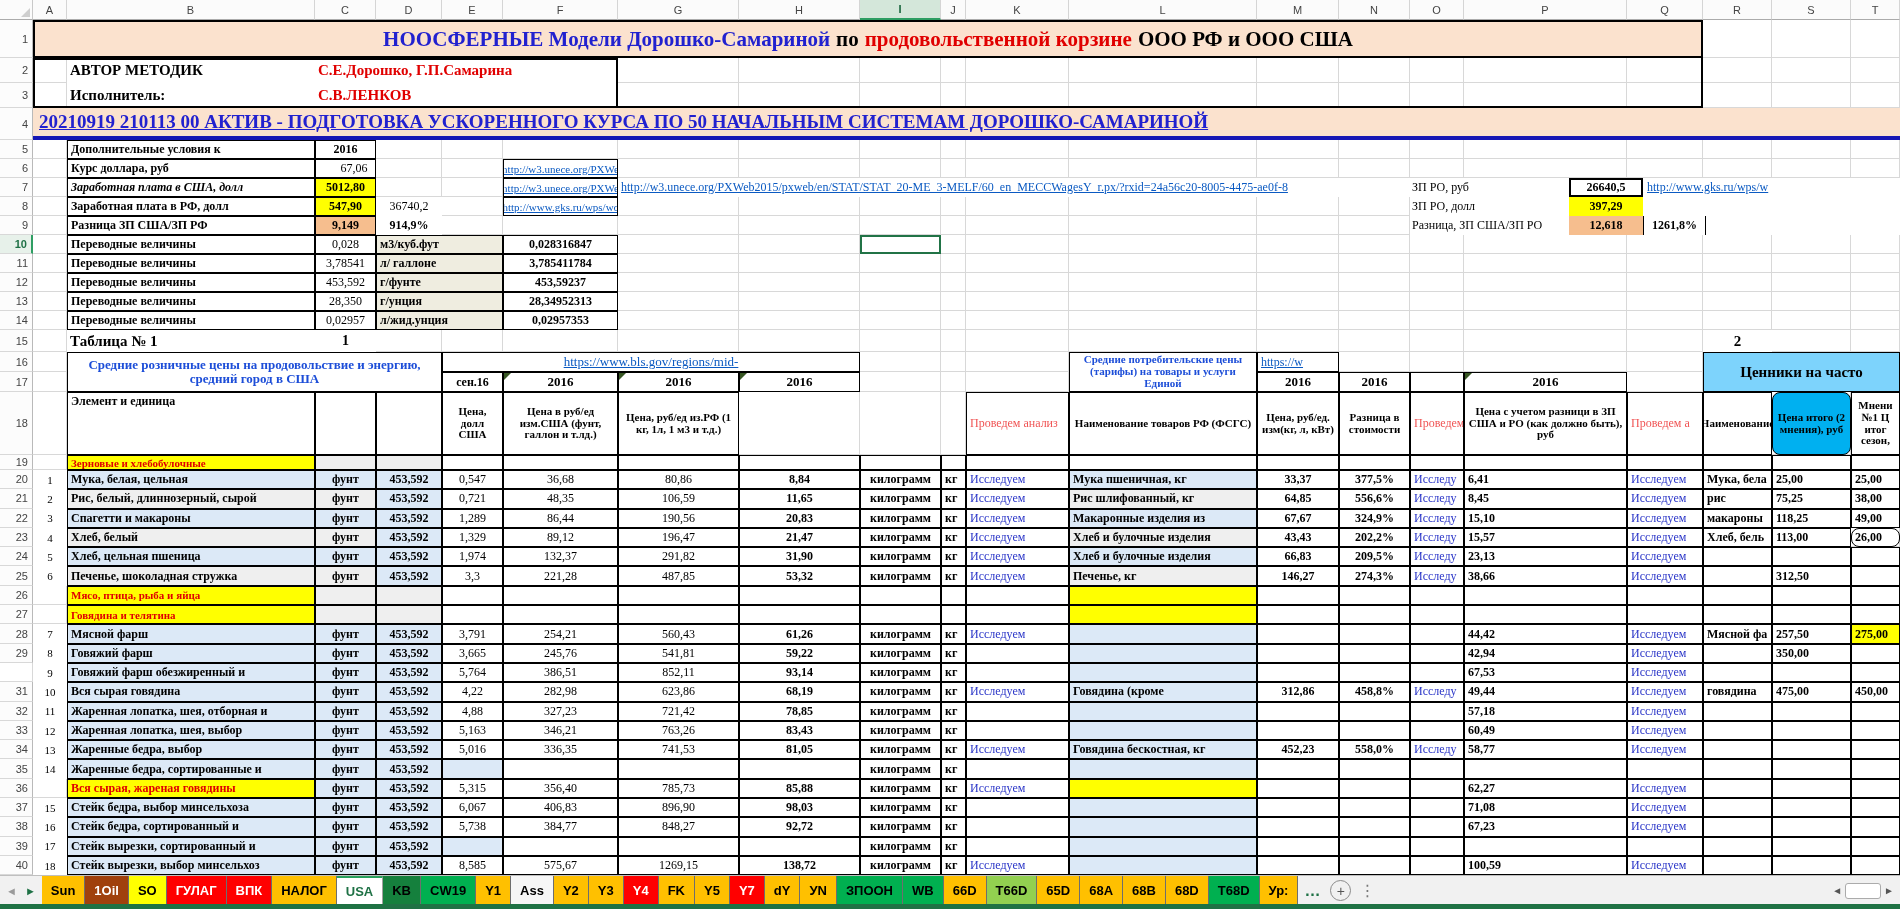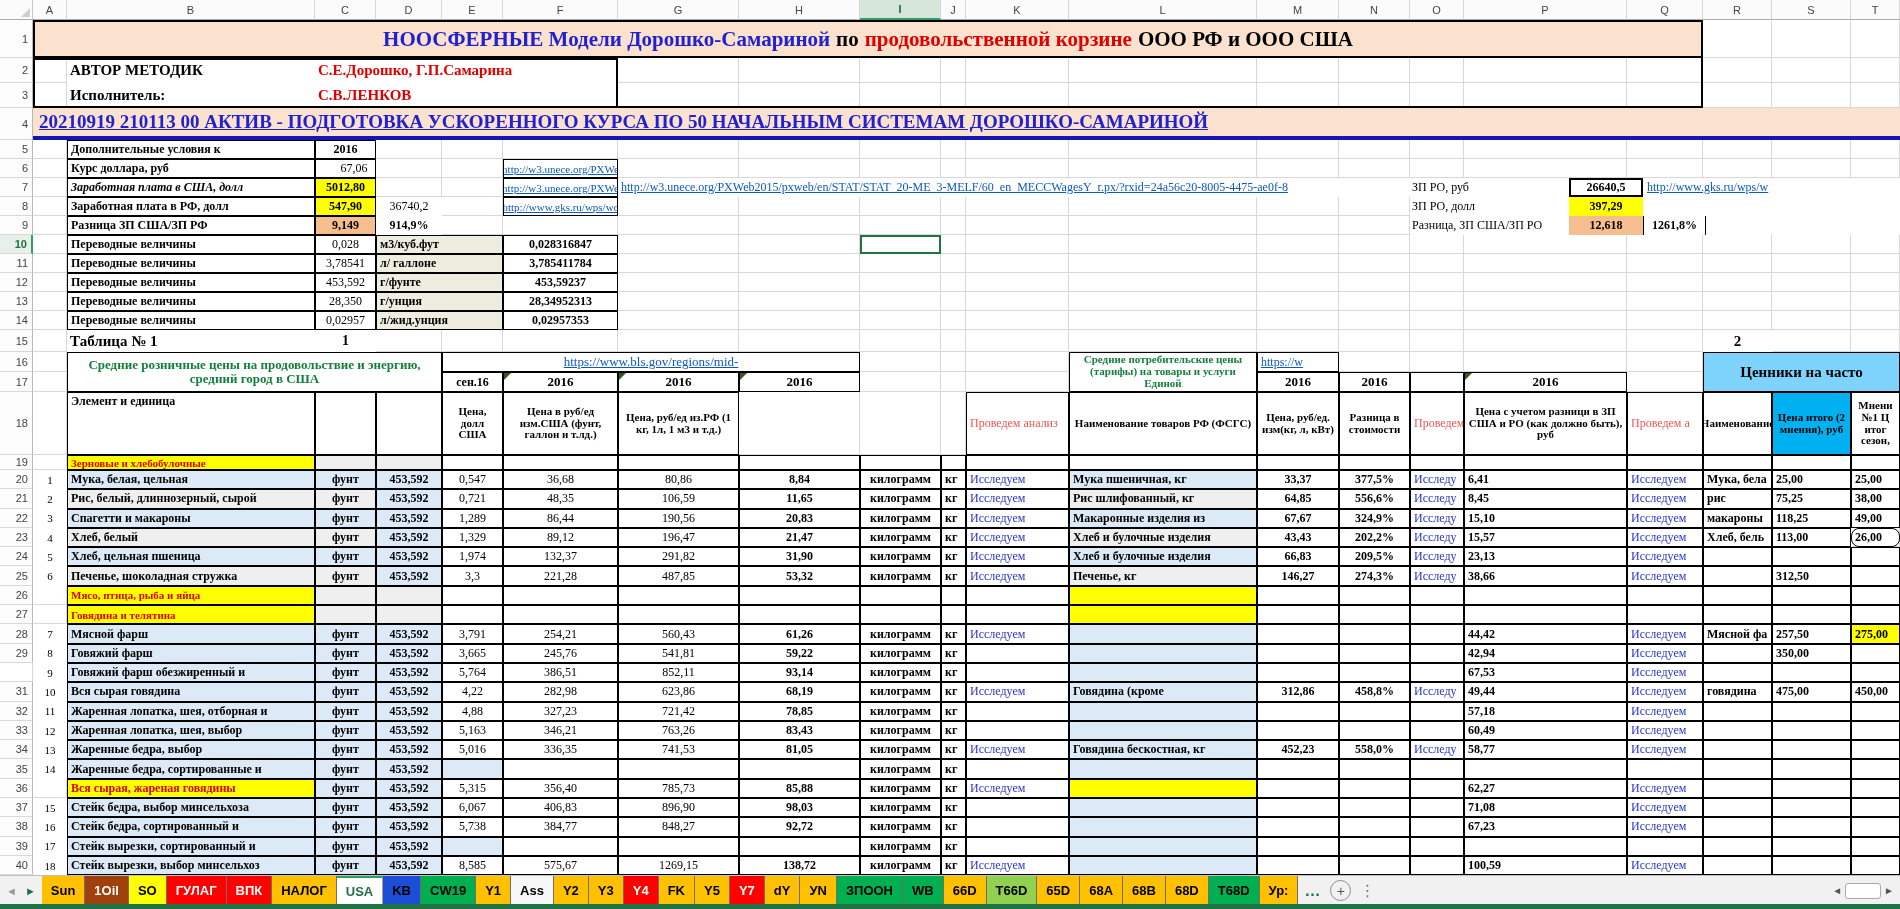--- a/index.html
+++ b/index.html
@@ -23,21 +23,21 @@
   .cell{position:relative;display:flex;align-items:center;overflow:hidden;white-space:nowrap;background:#fff;
         font:700 12px "Liberation Serif","DejaVu Serif",serif;color:#000;z-index:1;padding:0 3px;box-sizing:border-box;}
   .bd{border:1px solid #000;}
   .ctr{justify-content:center;text-align:center;}
   .top{align-items:flex-start;padding-top:1px;}
   .wrap{white-space:normal;line-height:1.08;}
   .reg{font-weight:400;}
   .f11{font-size:11px;} .f12{font-size:12px;} .f13{font-size:13px;} .f14{font-size:14px;} .f15{font-size:15px;} .f21{font-size:21px;}
   .bgY{background:#FFFF00;} .bgO{background:#F6BE8E;} .bgB{background:#DCE9F7;} .bgG{background:#EFEFEF;}
   .bgBe{background:#EFEDE0;} .bgCy{background:#00B0F0;} .bgGr{background:#7dd3fc;}
-  .tRed{color:#E00000;} .tDark{color:#15803d;} .tBlue{color:#2B36C8;} .tNote{color:#F05454;font-weight:400;}
+  .tRed{color:#E00000;} .tDark{color:#1d4ed8;} .tBlue{color:#2B36C8;} .tNote{color:#F05454;font-weight:400;}
   .tTitle{color:#2121CF;}
   .tLink{color:#0B5AC2;text-decoration:underline;font-weight:400;}
   .banner{background:#FBE2CE;border:2.5px solid #000;justify-content:center;gap:6px;}
   .active-line{background:#FBE2CE;border-bottom:4px solid #1616B4;padding-left:6px;}
   .active-line span{color:#2121CF;text-decoration:underline;font-weight:700;font-size:19px;}
   .tri:before{content:"";position:absolute;left:0;top:0;border-top:7px solid #375623;border-right:7px solid transparent;}
   .box{border:2px solid #000;z-index:2;pointer-events:none;background:transparent;}
   .selbox{border:2px solid #217346;z-index:4;pointer-events:none;background:transparent;}
   .roflex{gap:0;padding:0;}
   .roflex .lab{width:157px;font-weight:400;font-size:12px;padding-left:2px;overflow:hidden;}
@@ -290,21 +290,21 @@
       <div class="cell bd wrap ctr f11" style="grid-area: 18 / 7 / 19 / 8;">Цена в руб/ед изм.США (фунт, галлон и т.лд.)</div>
       <div class="cell bd wrap ctr f11" style="grid-area: 18 / 8 / 19 / 9;">Цена, руб/ед из.РФ (1 кг, 1л, 1 м3 и т.д.)</div>
       <div class="cell bd tNote f12" style="grid-area: 18 / 12 / 19 / 13;">Проведем анализ</div>
       <div class="cell bd wrap ctr f11" style="grid-area: 18 / 13 / 19 / 14;">Наименование товаров РФ (ФСГС)</div>
       <div class="cell bd wrap ctr f11" style="grid-area: 18 / 14 / 19 / 15;">Цена, руб/ед. изм(кг, л, кВт)</div>
       <div class="cell bd wrap ctr f11" style="grid-area: 18 / 15 / 19 / 16;">Разница в стоимости</div>
       <div class="cell bd tNote f12" style="grid-area: 18 / 16 / 19 / 17;">Проведем</div>
       <div class="cell bd wrap ctr f11" style="grid-area: 18 / 17 / 19 / 18;">Цена с учетом разници в ЗП США и РО (как должно быть), руб</div>
       <div class="cell bd tNote f12" style="grid-area: 18 / 18 / 19 / 19;">Проведем а</div>
       <div class="cell bd wrap ctr f11" style="grid-area: 18 / 19 / 19 / 20;">Наименование</div>
-      <div class="cell bd wrap ctr f11 bgCy" style="grid-area: 18 / 20 / 19 / 21;">Цена итого (2 мнения), руб</div>
+      <div class="cell bd wrap ctr f11 bgCy" style="grid-area: 18 / 20 / 19 / 21; border-radius: 8px;">Цена итого (2 мнения), руб</div>
       <div class="cell bd wrap ctr f11" style="grid-area: 18 / 21 / 19 / 22;">Мнени №1 Ц итог сезон,</div>
       <div class="cell bd bgY tRed f11" style="grid-area: 19 / 3 / 20 / 4;">Зерновые и хлебобулочные</div>
       <div class="cell bd bgG" style="grid-area: 19 / 4 / 20 / 5;"></div>
       <div class="cell bd bgG" style="grid-area: 19 / 5 / 20 / 6;"></div>
       <div class="cell bd" style="grid-area: 19 / 6 / 20 / 7;"></div>
       <div class="cell bd" style="grid-area: 19 / 7 / 20 / 8;"></div>
       <div class="cell bd" style="grid-area: 19 / 8 / 20 / 9;"></div>
       <div class="cell bd" style="grid-area: 19 / 9 / 20 / 10;"></div>
       <div class="cell bd" style="grid-area: 19 / 10 / 20 / 11;"></div>
       <div class="cell bd" style="grid-area: 19 / 11 / 20 / 12;"></div>
@@ -745,21 +745,21 @@
         <span>◄</span>
         <span class="on">►</span>
       </div>
       <div class="tab" style="background: rgb(255, 192, 0);">Sun</div>
       <div class="tab white" style="background: rgb(160, 65, 13);">1Oil</div>
       <div class="tab" style="background: rgb(255, 255, 0);">SO</div>
       <div class="tab white" style="background: rgb(255, 0, 0);">ГУЛАГ</div>
       <div class="tab white" style="background: rgb(255, 0, 0);">ВПК</div>
       <div class="tab" style="background: rgb(255, 192, 0);">НАЛОГ</div>
       <div class="tab active">USA</div>
-      <div class="tab" style="background: #1d4ed8;">KB</div>
+      <div class="tab" style="background: #15803d;">KB</div>
       <div class="tab" style="background: rgb(0, 176, 80);">CW19</div>
       <div class="tab" style="background: rgb(255, 192, 0);">Y1</div>
       <div class="tab" style="background: rgb(246, 246, 246);">Ass</div>
       <div class="tab" style="background: rgb(255, 192, 0);">Y2</div>
       <div class="tab" style="background: rgb(255, 192, 0);">Y3</div>
       <div class="tab white" style="background: rgb(255, 0, 0);">Y4</div>
       <div class="tab" style="background: rgb(255, 192, 0);">FK</div>
       <div class="tab" style="background: rgb(255, 192, 0);">Y5</div>
       <div class="tab white" style="background: rgb(255, 0, 0);">Y7</div>
       <div class="tab" style="background: rgb(255, 192, 0);">dY</div>

